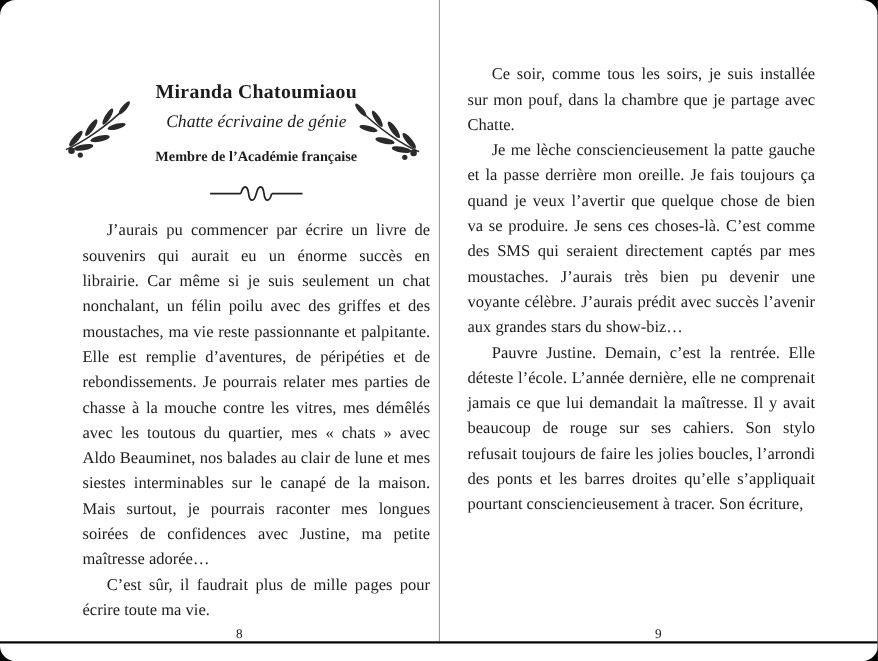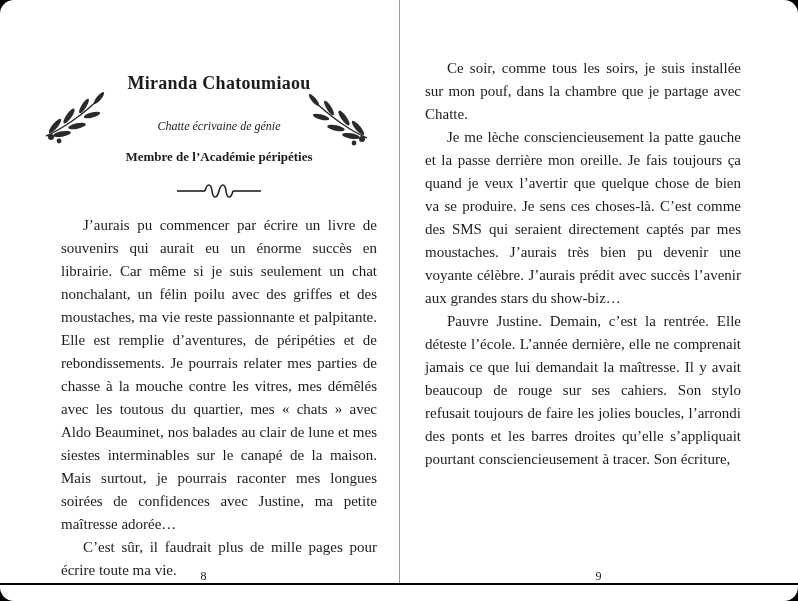--- a/index.html
+++ b/index.html
@@ -22,21 +22,21 @@
     border-radius: 14px;
   }
 
   .page {
     position: absolute;
     top: 0;
     bottom: 0;
     width: 399px;
     box-sizing: border-box;
   }
-  .page.left  { left: 4px;   padding: 0 26px 0 57px; }
+  .page.left  { left: 18px;   padding: 0 26px 0 57px; }
   .page.right { left: 399px; padding: 0 57px 0 26px; }
 
   .gutter-line {
     position: absolute;
     left: 399px;
     top: 0;
     height: 583px;
     width: 1px;
     background: #9a9a9a;
   }
@@ -55,22 +55,22 @@
   }
   .book-title {
     margin: 0;
     font-size: 18px;
     line-height: 22px;
     font-weight: bold;
     text-align: center;
     letter-spacing: 0.3px;
   }
   .book-subtitle {
-    margin-top: 22px;
-    font-size: 12px;
+    margin-top: 7px;
+    font-size: 16px;
     line-height: 20px;
     font-style: italic;
     text-align: center;
   }
   .book-affiliation {
     margin-top: 12px;
     font-size: 13px;
     line-height: 18px;
     font-weight: bold;
     text-align: center;
@@ -131,21 +131,21 @@
           <ellipse cx="42" cy="16" rx="8.5" ry="2.5" transform="rotate(-58 42 16)" fill="#2a2a2a"></ellipse>
           <ellipse cx="50" cy="25" rx="8.5" ry="2.5" transform="rotate(-15 50 25)" fill="#2a2a2a"></ellipse>
           <ellipse cx="57" cy="8" rx="7.5" ry="2.3" transform="rotate(-50 57 8)" fill="#2a2a2a"></ellipse>
           <circle cx="9" cy="47" r="3" fill="#2a2a2a"></circle>
           <circle cx="17" cy="51" r="2.4" fill="#2a2a2a"></circle>
         </svg>
       </span>
 
       <h1 class="book-title">Miranda Chatoumiaou</h1>
       <div class="book-subtitle">Chatte écrivaine de génie</div>
-      <div class="book-affiliation">Membre de l’Académie péripéties</div>
+      <div class="book-affiliation">Membre de l’Académie française</div>
 
       <span class="branch branch-right">
         <svg width="64" height="56" viewBox="0 0 64 56">
           <path d="M4 46 C 18 40, 40 26, 60 6" fill="none" stroke="#2a2a2a" stroke-width="1.4"></path>
           <ellipse cx="13" cy="36" rx="9" ry="2.7" transform="rotate(-50 13 36)" fill="#2a2a2a"></ellipse>
           <ellipse cx="20" cy="44" rx="9" ry="2.7" transform="rotate(-10 20 44)" fill="#2a2a2a"></ellipse>
           <ellipse cx="27" cy="26" rx="9" ry="2.7" transform="rotate(-55 27 26)" fill="#2a2a2a"></ellipse>
           <ellipse cx="35" cy="36" rx="9" ry="2.7" transform="rotate(-12 35 36)" fill="#2a2a2a"></ellipse>
           <ellipse cx="42" cy="16" rx="8.5" ry="2.5" transform="rotate(-58 42 16)" fill="#2a2a2a"></ellipse>
           <ellipse cx="50" cy="25" rx="8.5" ry="2.5" transform="rotate(-15 50 25)" fill="#2a2a2a"></ellipse>

